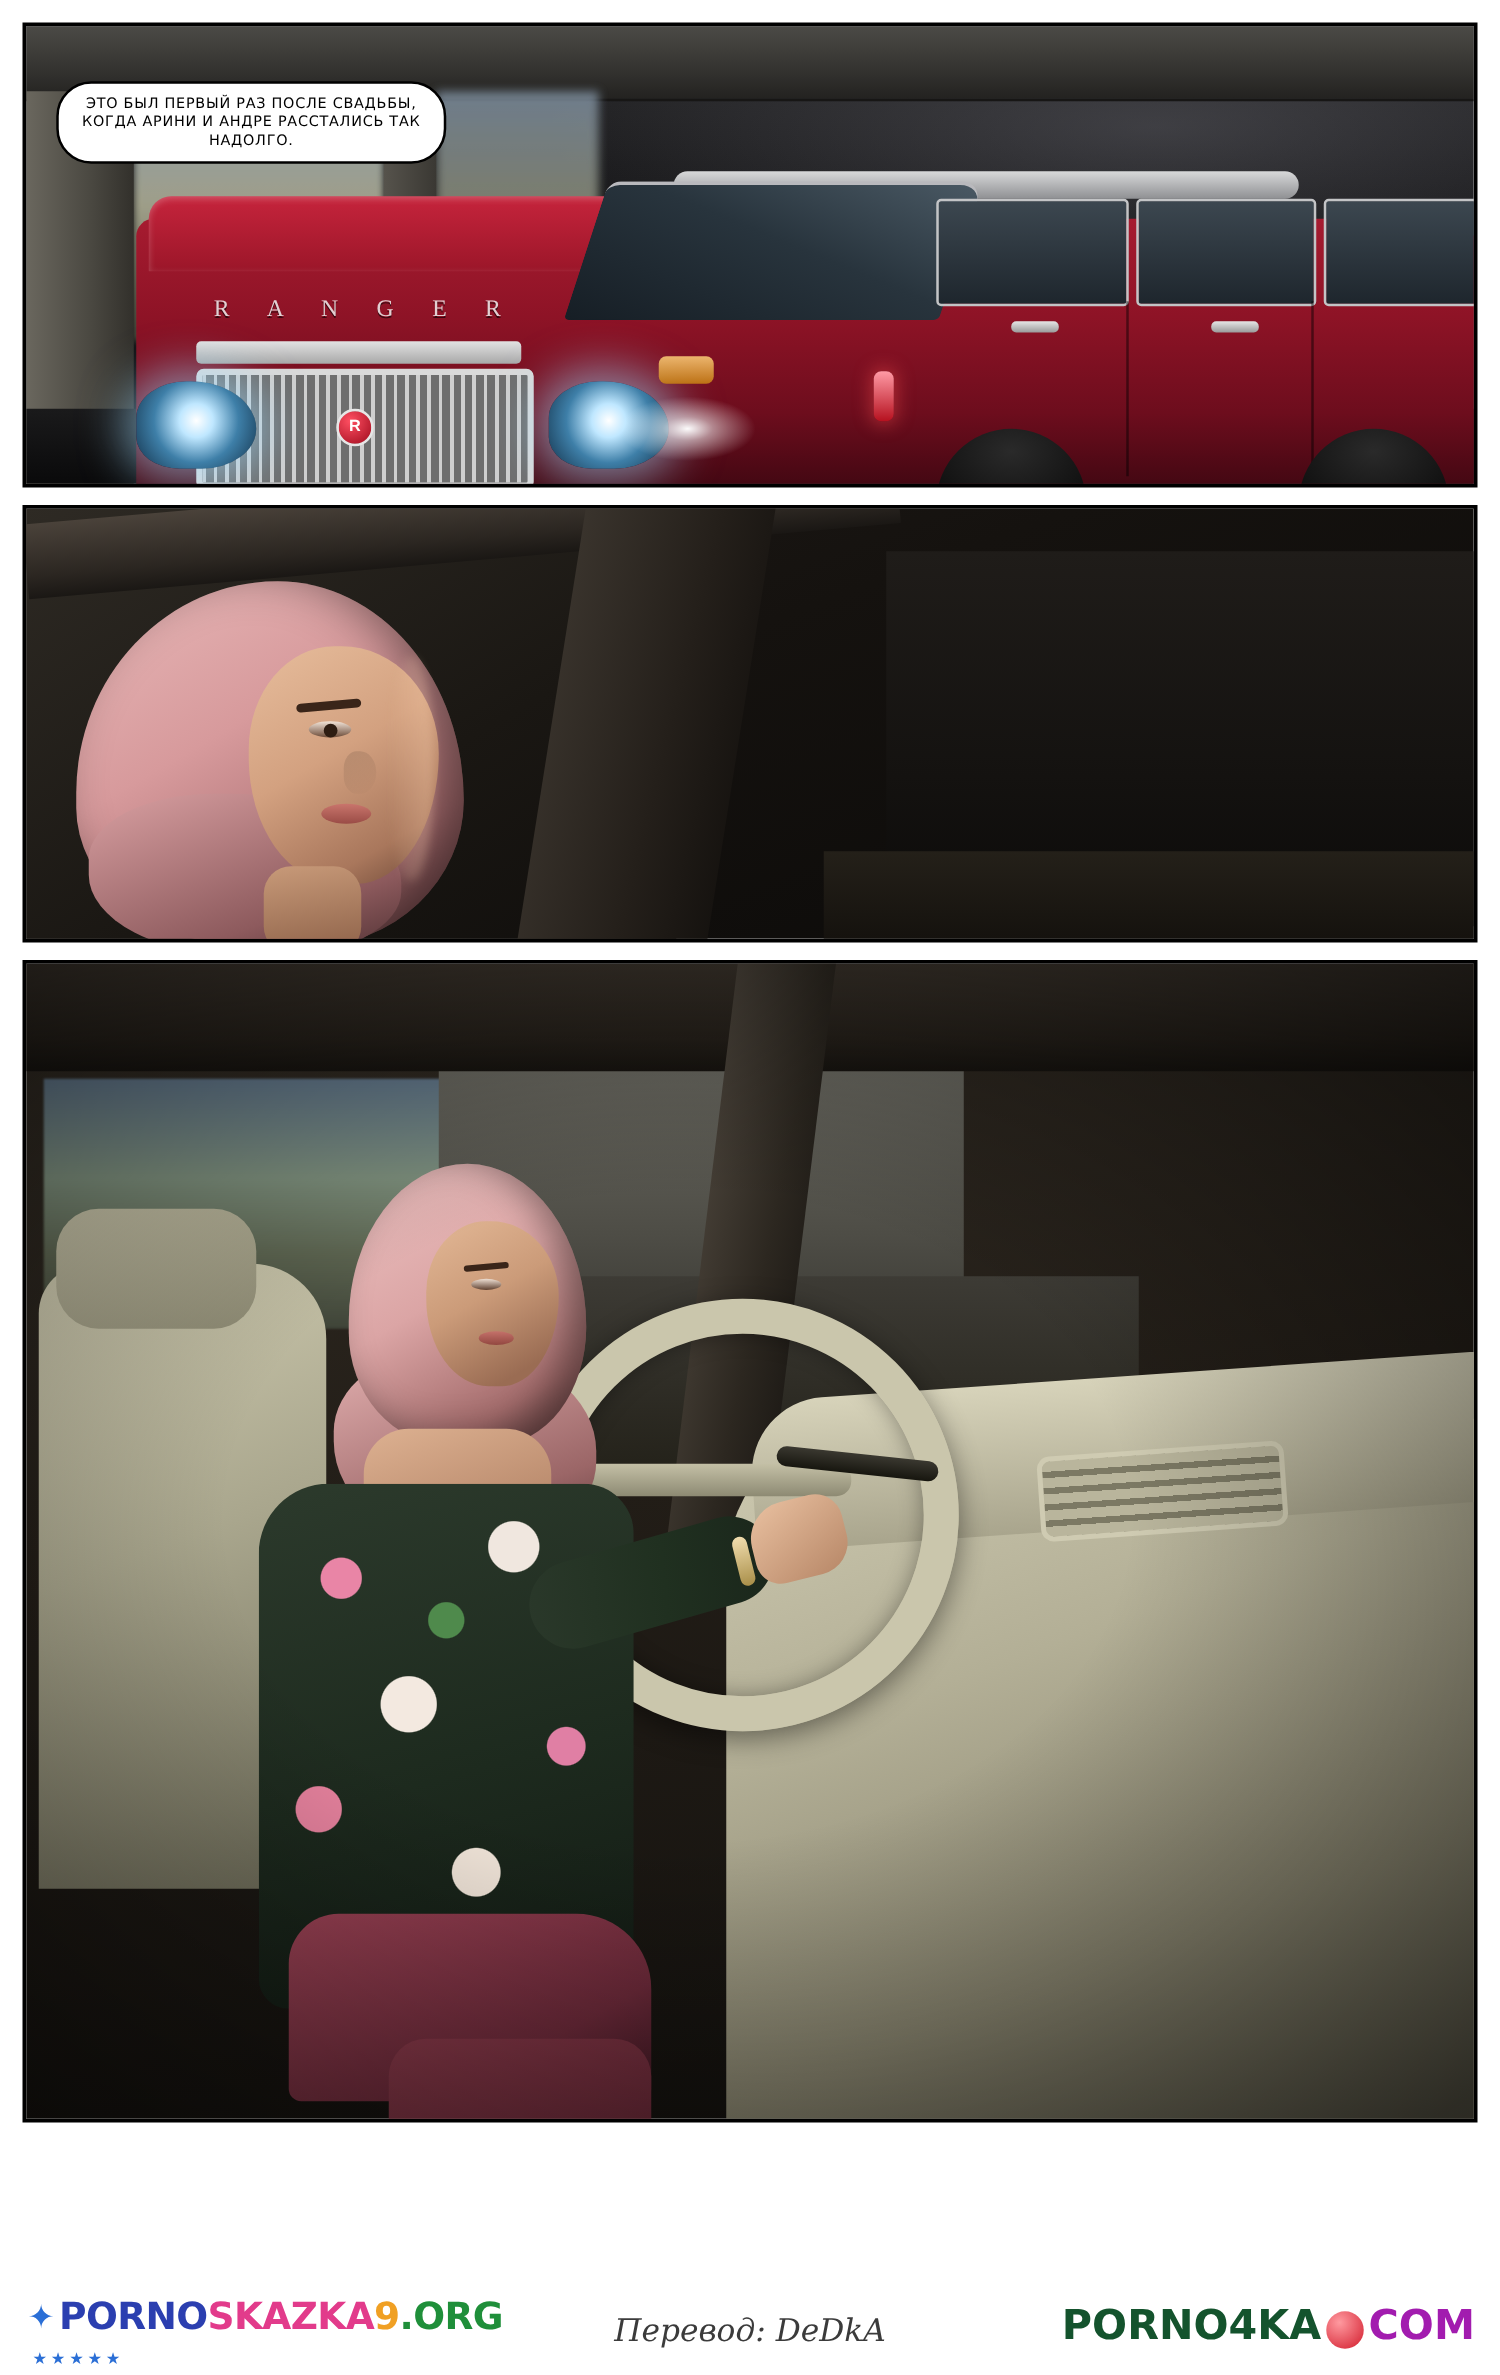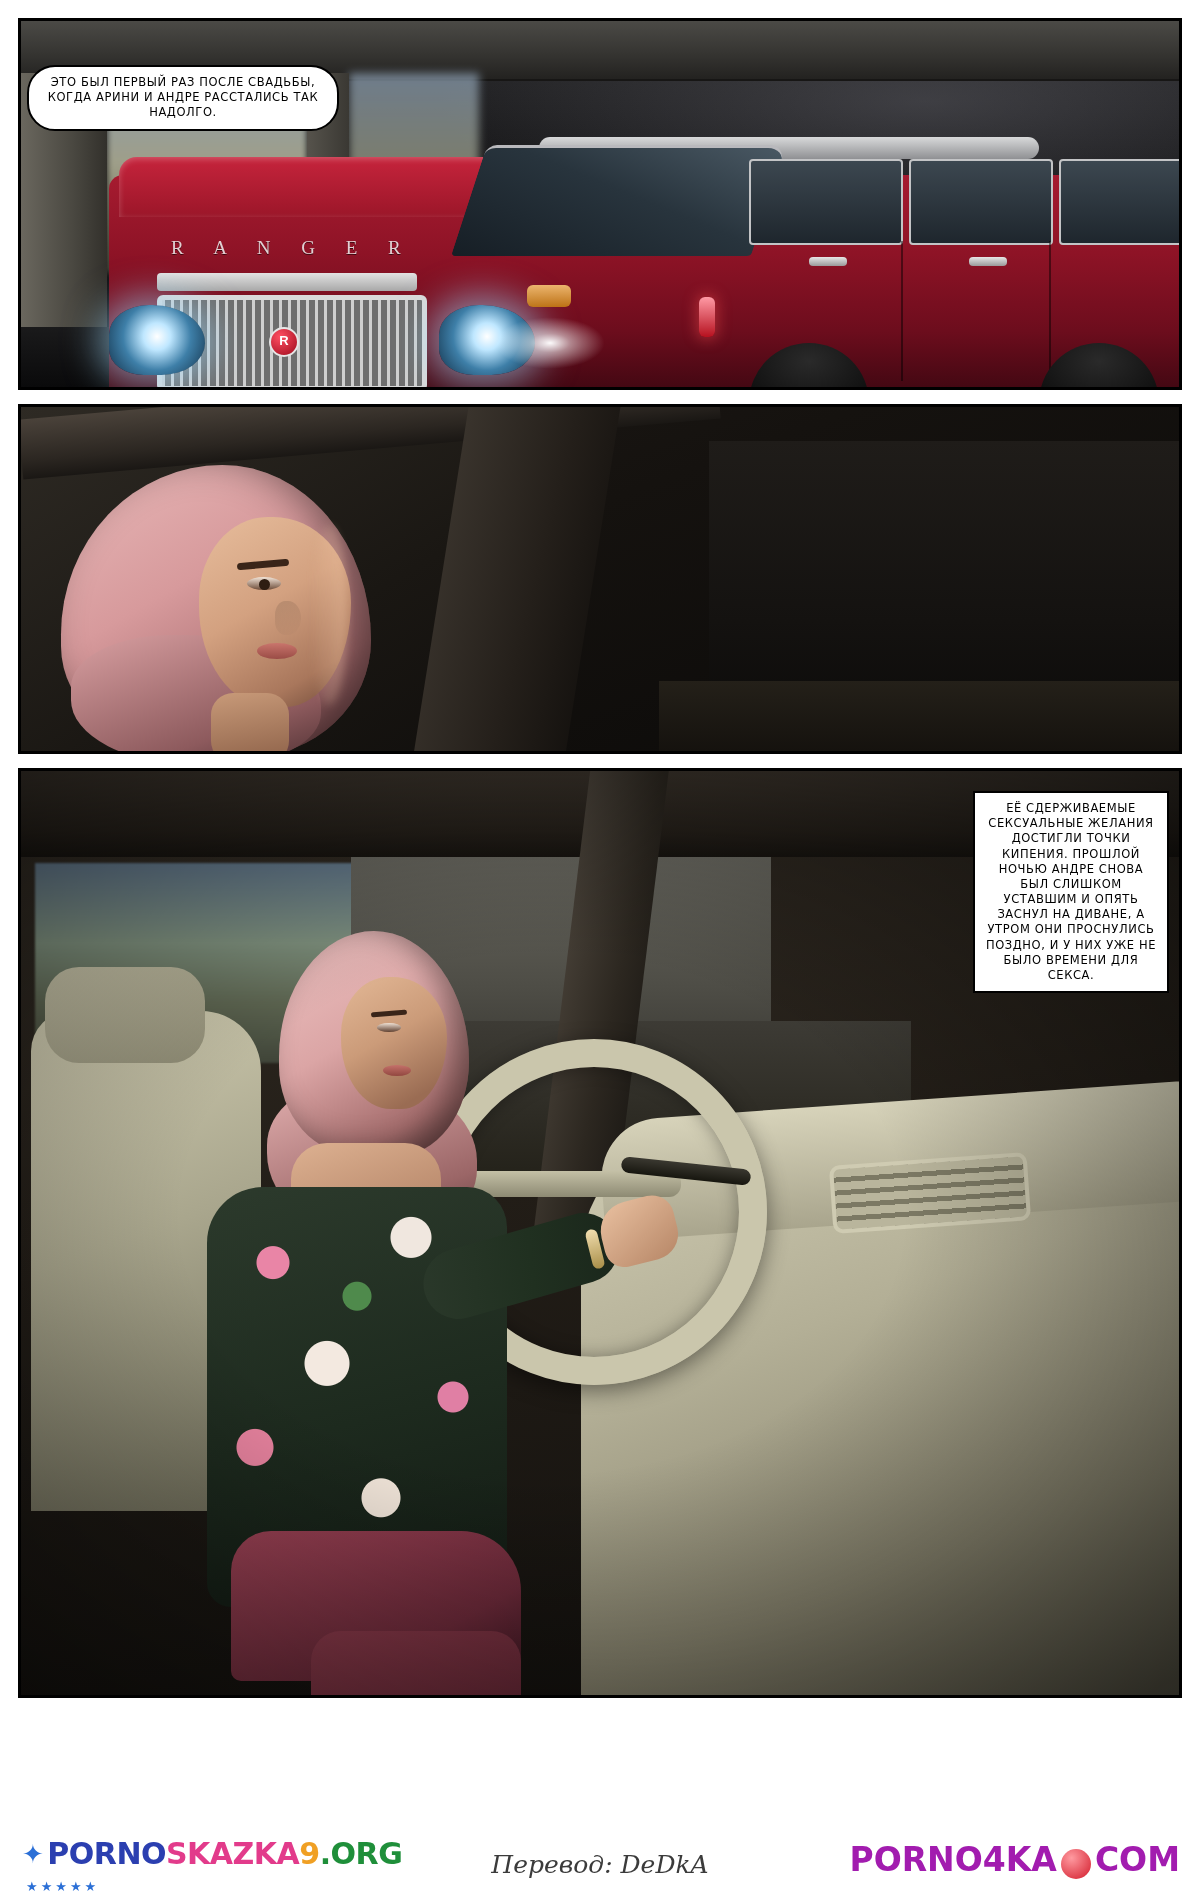--- a/index.html
+++ b/index.html
@@ -44,21 +44,21 @@
     font-family: "DejaVu Sans", sans-serif;
     font-size: 11.5px;
     line-height: 1.32;
     letter-spacing: 0.6px;
     text-align: center;
     text-transform: uppercase;
     padding: 8px 10px;
     box-sizing: border-box;
     white-space: pre-line;
   }
-  #caption-1 { left: 6px;  top: 44px;  width: 312px; border-radius: 28px; }
+  #caption-1 { left: 24px;  top: 44px;  width: 312px; border-radius: 28px; }
   #caption-2 { right: 10px; top: 22px;  width: 250px; }
   #caption-3 { right: 10px; top: 20px;  width: 196px; }
 
   
   .p1-bg {
     position: absolute; inset: 0;
     background:
       radial-gradient(ellipse 60% 50% at 78% 22%, rgba(120,120,130,0.35), rgba(0,0,0,0) 70%),
       linear-gradient(180deg, #2a2a2c 0%, #1c1c1e 30%, #141416 60%, #0d0d0f 100%);
   }
@@ -465,21 +465,21 @@
     font-size: 25px;
     color: #3b3b3b;
   }
   .wm-right {
     position: absolute; right: 20px; top: 12px;
     display: flex; align-items: center;
     font-family: "DejaVu Sans", sans-serif;
     font-weight: bold;
     font-size: 33px;
   }
-  .wm-right .blue { color: #a21caf; }
+  .wm-right .blue { color: #14532d; }
   .wm-right .dot {
     display: inline-block;
     width: 30px; height: 30px; border-radius: 50%;
     background: radial-gradient(circle at 35% 30%, #ff9aa0, #d21b2b);
     margin: 0 4px;
     position: relative; top: 4px;
   }
   .wm-right .red { color: #a21caf; }
 </style>
 </head>
@@ -574,21 +574,20 @@
       <div class="p3-dress"></div>
       <div class="p3-arm"></div>
       <div class="p3-bangle"></div>
       <div class="p3-hand"></div>
       <div class="p3-lap"></div>
       <div class="p3-leg"></div>
     </div>
 
     <div class="p3-vignette"></div>
 
-    <div class="caption" id="caption-3">ЕЁ СДЕРЖИВАЕМЫЕ СЕКСУАЛЬНЫЕ ЖЕЛАНИЯ ДОСТИГЛИ ТОЧКИ КИПЕНИЯ. ПРОШЛОЙ НОЧЬЮ АНДРЕ СНОВА БЫЛ СЛИШКОМ УСТАВШИМ И ОПЯТЬ ЗАСНУЛ НА ДИВАНЕ, А УТРОМ ОНИ ПРОСНУЛИСЬ ПОЗДНО, И У НИХ УЖЕ НЕ БЫЛО ВРЕМЕНИ ДЛЯ СЕКСА.</div>
   </div>
 
   <div class="footer">
     <div class="wm-left">
       <span class="star">✦</span>
       <span class="p1t">PORNO</span>
       <span class="p2t">SKAZKA</span>
       <span class="p3t">9</span>
       <span class="p4t">.ORG</span>
     </div>

